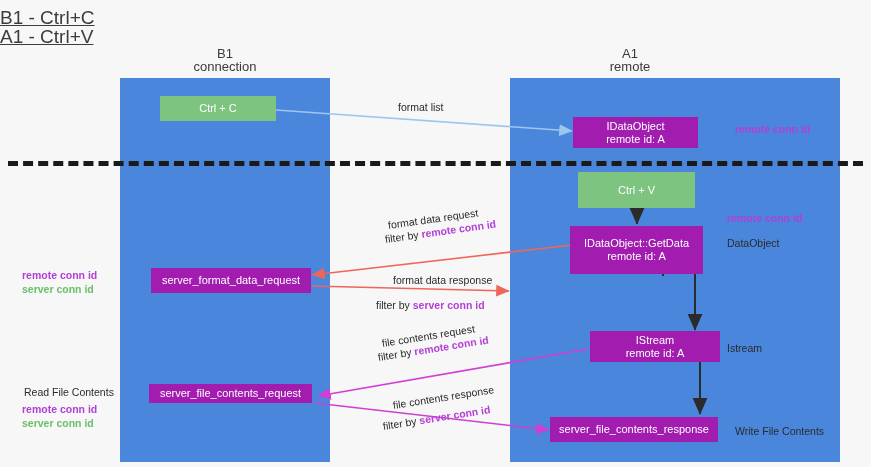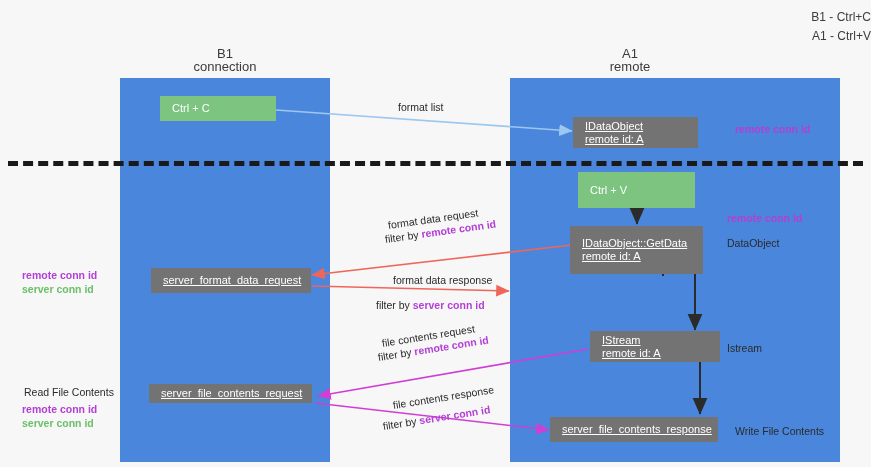--- a/index.html
+++ b/index.html
@@ -28,50 +28,51 @@
     color: #3a3a3a;
     font-size: 13px;
     line-height: 13px;
   }
   .col-head .ch-top { display: block; }
   .col-head .ch-sub { display: block; }
 
   .title {
     position: absolute;
     left: 0; right: 0; top: 8px;
-    text-align: right;
+    text-align: left;
     color: #3c3c3c;
-    font-size: 12px;
+    font-size: 19px;
     line-height: 19px;
+    text-decoration: underline;
   }
   .title span { display: block; }
 
   .divider {
     position: absolute;
     left: 8px; right: 8px; top: 161px;
     height: 0;
     border-top: 5px dashed #1a1a1a;
   }
 
   .node {
     position: absolute;
     display: flex;
     flex-direction: column;
-    align-items: flex-start;
+    align-items: center;
     justify-content: center;
     color: #ffffff;
     font-size: 11px;
     line-height: 13px;
     text-align: center;
     z-index: 6;
-    padding: 2px 12px;
+    padding: 2px 1px;
   }
   .node span { display: block; white-space: nowrap; }
   .green { background: #7dc481; }
-  .orange { background: #737373; text-decoration: underline; }
+  .orange { background: #a21caf; }
 
   .edge-label {
     position: absolute;
     font-size: 10.5px;
     line-height: 13px;
     color: #2b2b2b;
     white-space: nowrap;
     z-index: 7;
   }
   .edge-label.rot-up { transform: rotate(-8deg); transform-origin: left center; }

